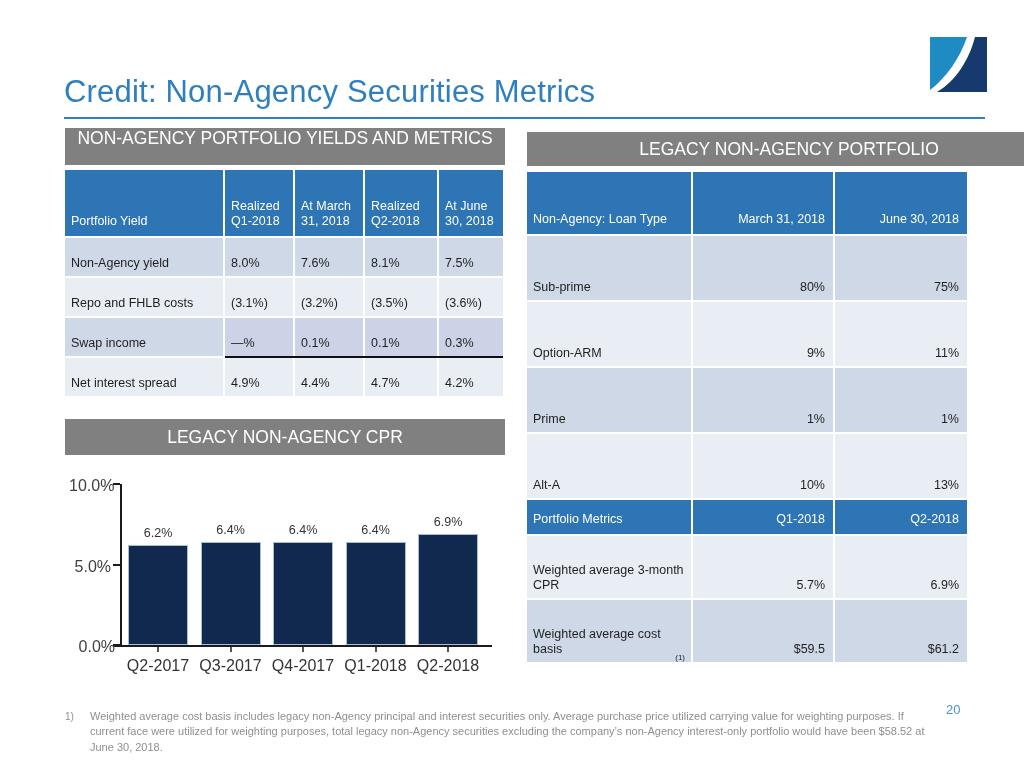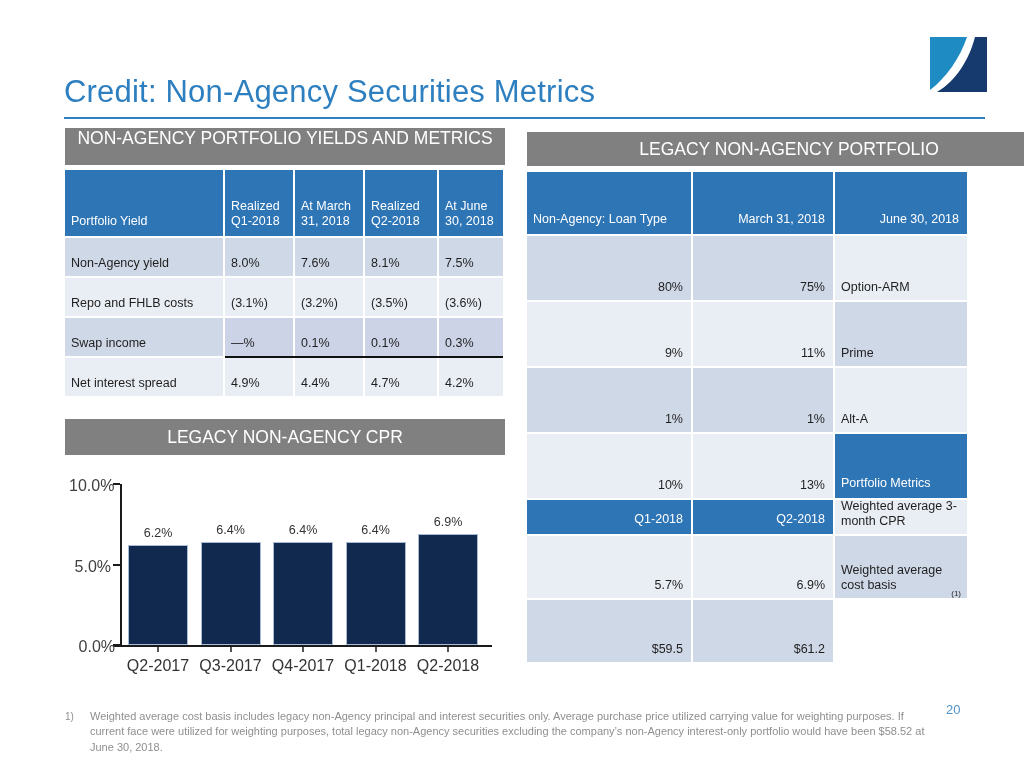--- a/index.html
+++ b/index.html
@@ -159,20 +159,21 @@
         <div class="x-tick" style="left: 382px;"></div>
         <div class="x-lab" style="left: 343px;">Q2-2018</div>
       </div>
   </div>
 
   <div class="grid-table portfolio-table">
     <div class="cell hdr">Non-Agency: Loan Type</div>
     <div class="cell hdr rnum">March 31, 2018</div>
     <div class="cell hdr rnum">June 30, 2018</div>
 
+    <div class="cell dark">Sub-prime</div>
     <div class="cell dark rnum">80%</div>
     <div class="cell dark rnum">75%</div>
 
     <div class="cell light">Option-ARM</div>
     <div class="cell light rnum">9%</div>
     <div class="cell light rnum">11%</div>
 
     <div class="cell dark">Prime</div>
     <div class="cell dark rnum">1%</div>
     <div class="cell dark rnum">1%</div>

